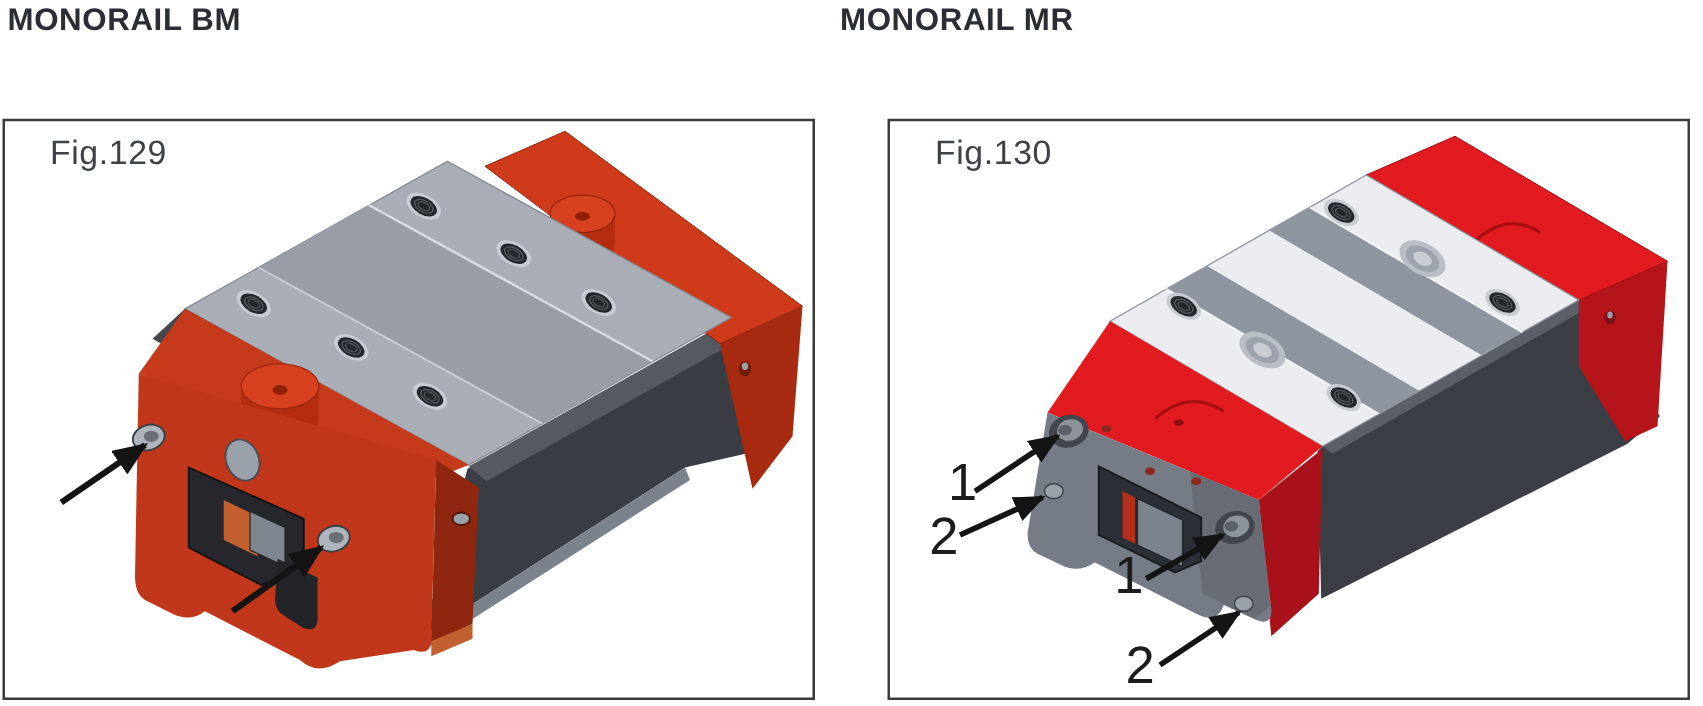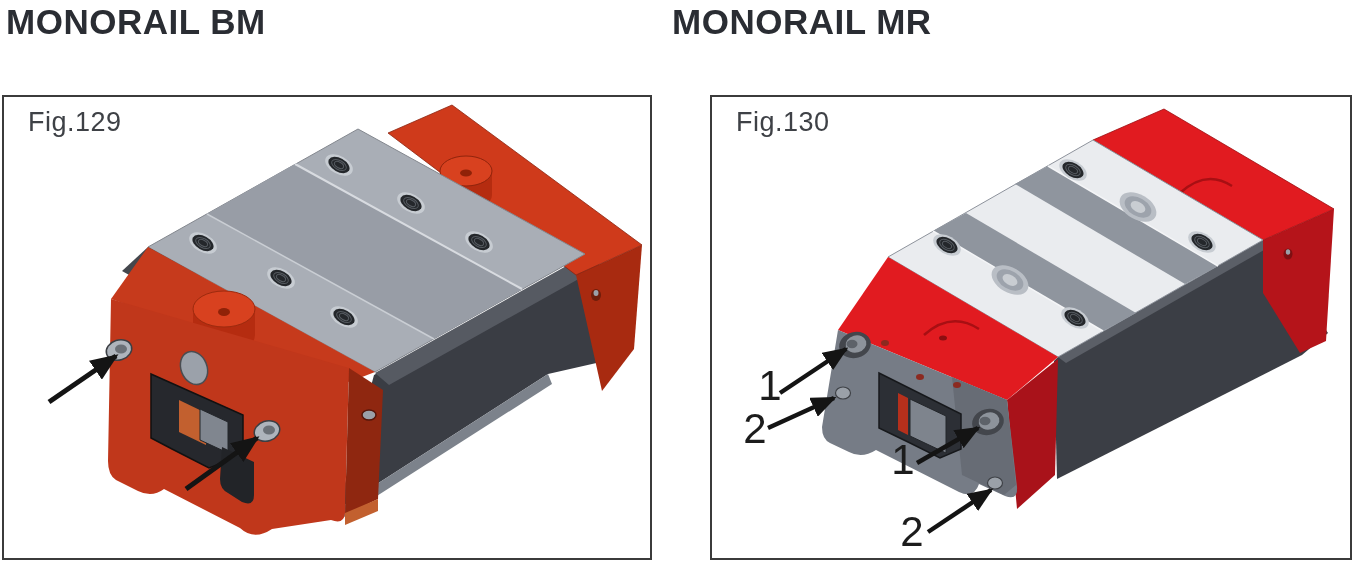--- a/index.html
+++ b/index.html
@@ -1,26 +1,26 @@
 <!DOCTYPE html>
 <html><head>
 <meta charset="utf-8">
 <style>
   html,body{margin:0;padding:0;background:#ffffff;}
   body{width:1362px;height:565px;position:relative;overflow:hidden;
        font-family:"Liberation Sans", sans-serif;}
-  .page-title{position:absolute;top:2px;margin:0;font-size:35px;font-weight:700;
+  .page-title{position:absolute;top:2px;margin:0;font-size:25px;font-weight:700;
        letter-spacing:.5px;color:#2a2d33;}
   #title-bm{left:6px;}
   #title-mr{left:672px;}
   .fig-panel{position:absolute;top:95px;height:461px;background:#ffffff;
        border:2px solid #3b3b3b;}
   #panel-bm{left:2px;width:646px;}
   #panel-mr{left:710px;width:638px;}
-  .fig-label{position:absolute;left:24px;top:10px;font-size:27px;font-weight:400;
+  .fig-label{position:absolute;left:36px;top:10px;font-size:27px;font-weight:400;
        color:#3e4146;letter-spacing:.5px;}
   .fig-svg{position:absolute;left:0;top:0;width:100%;height:100%;}
   .callout-num{font-family:"Liberation Sans",sans-serif;font-size:42px;fill:#1c1c1c;}
 </style>
 </head>
 <body>
 
 <h1 class="page-title" id="title-bm">MONORAIL BM</h1>
 <h1 class="page-title" id="title-mr">MONORAIL MR</h1>
 

